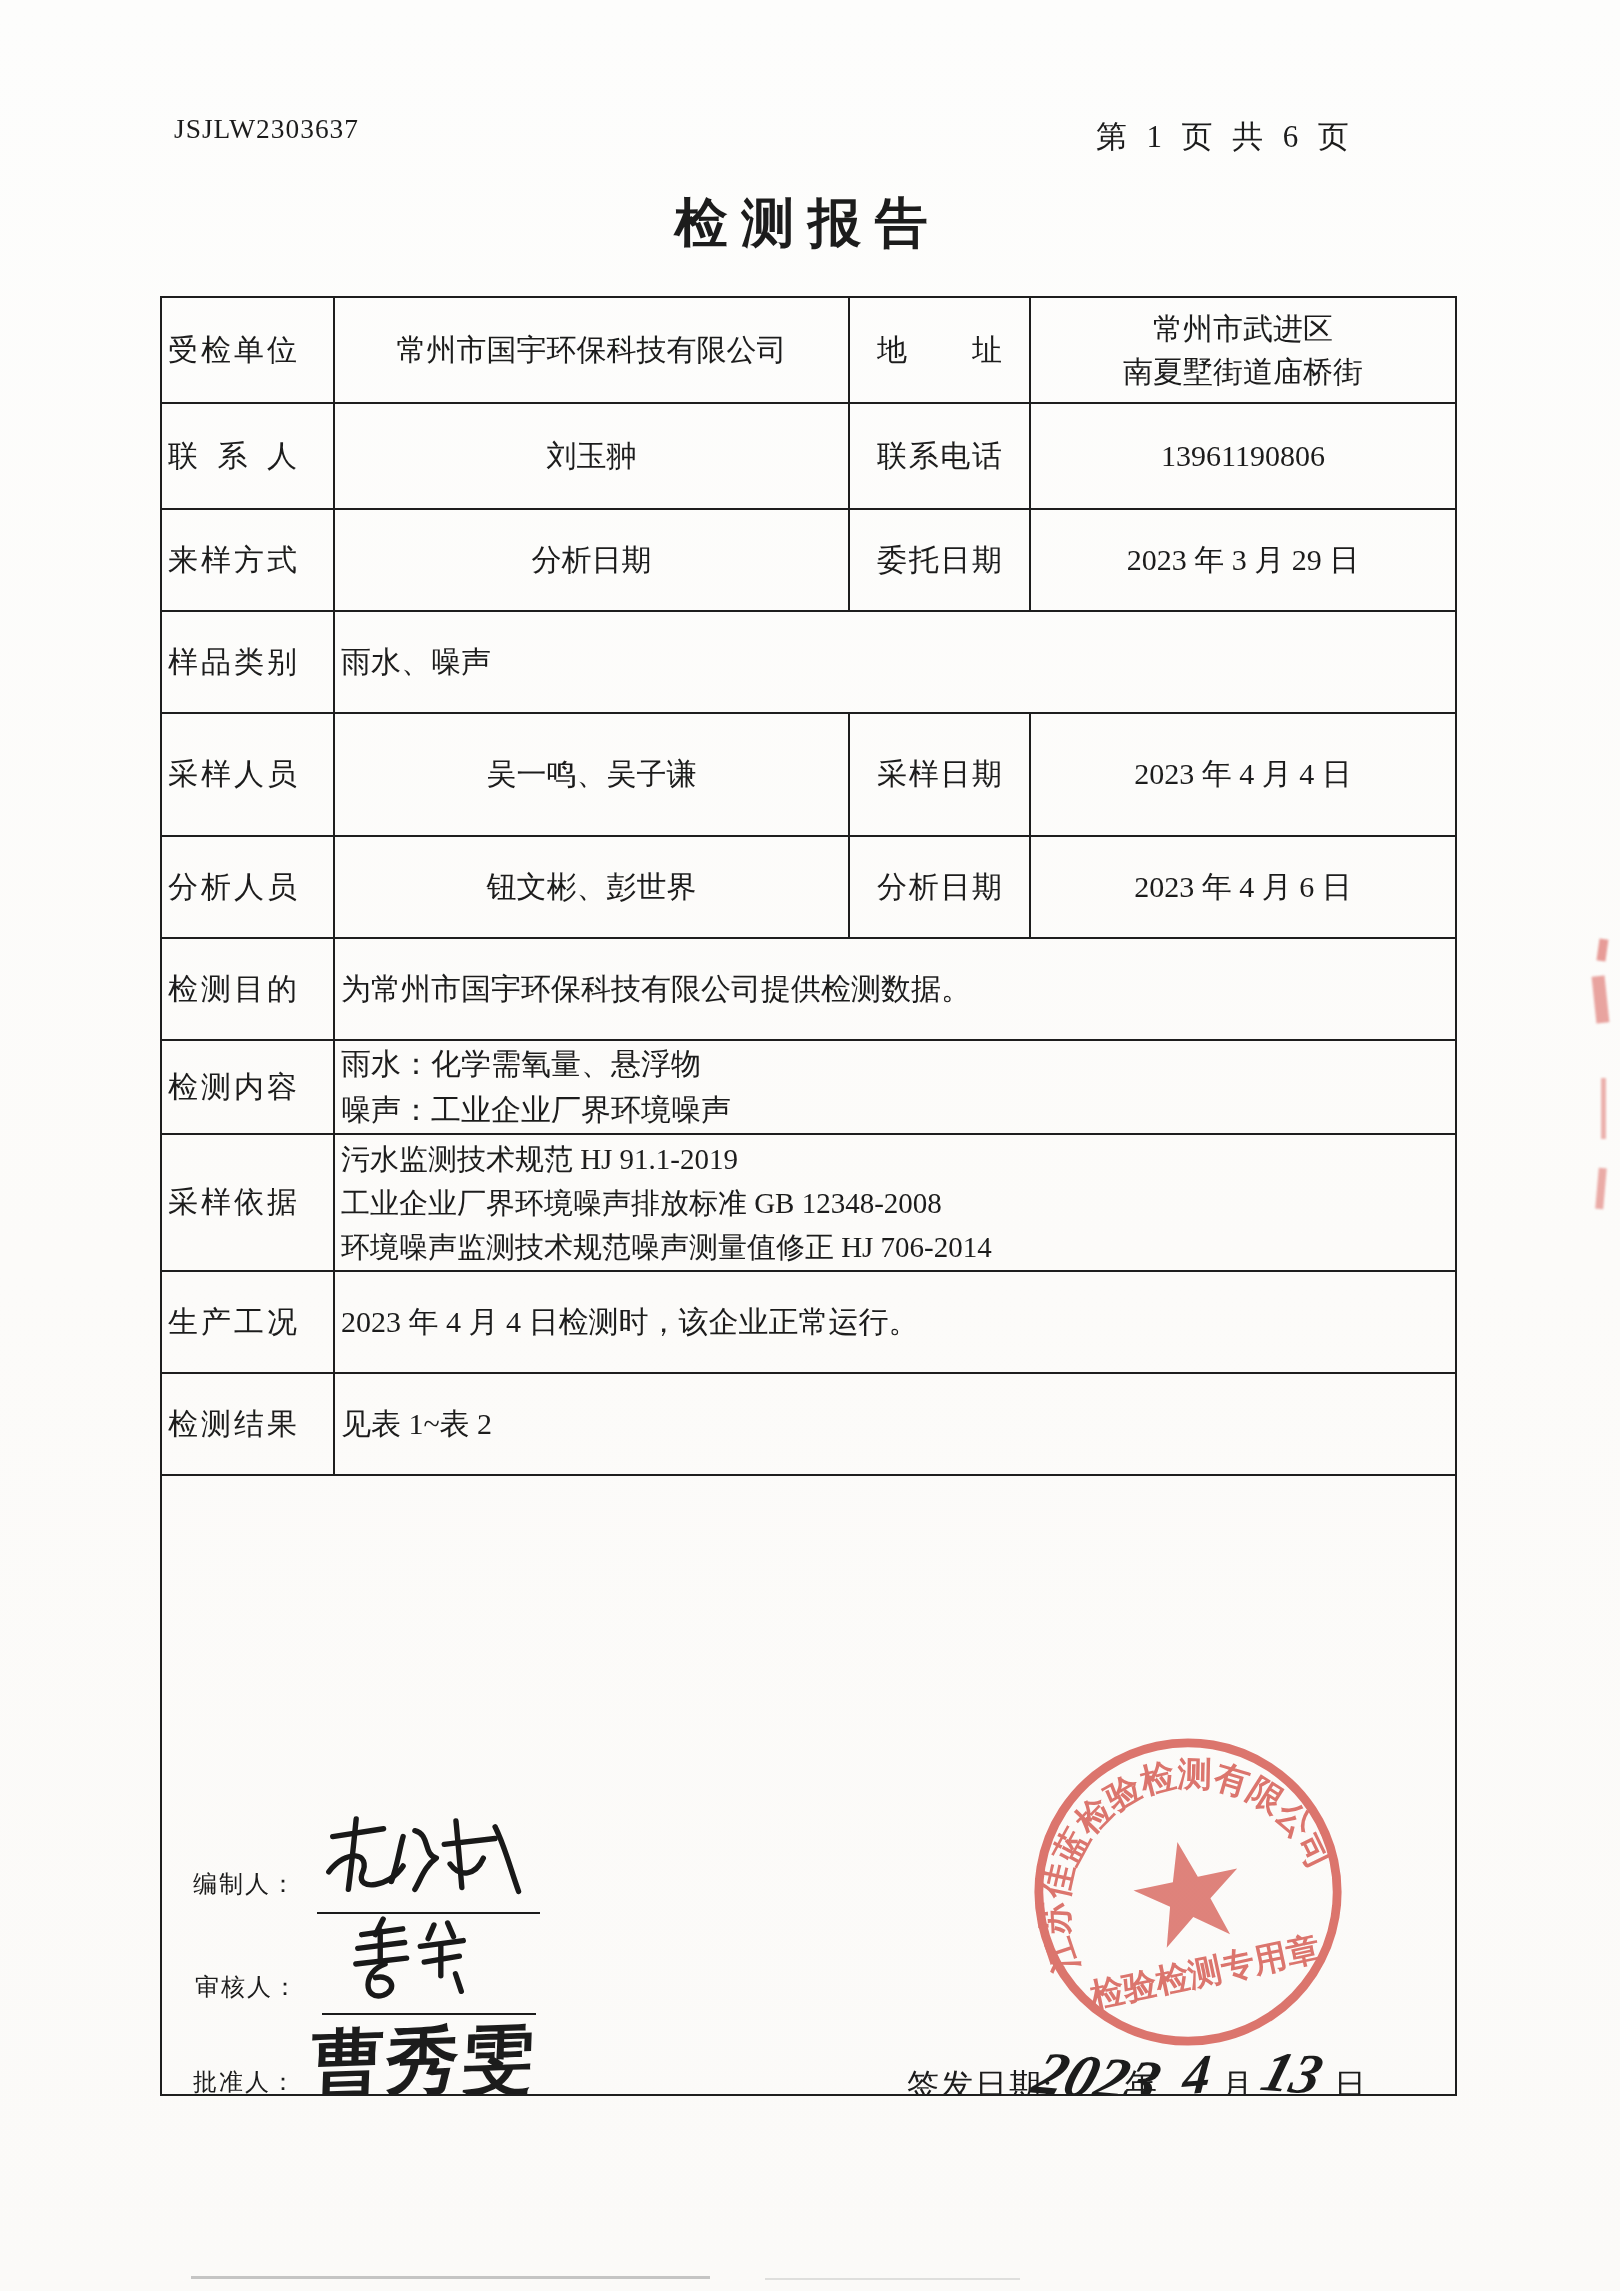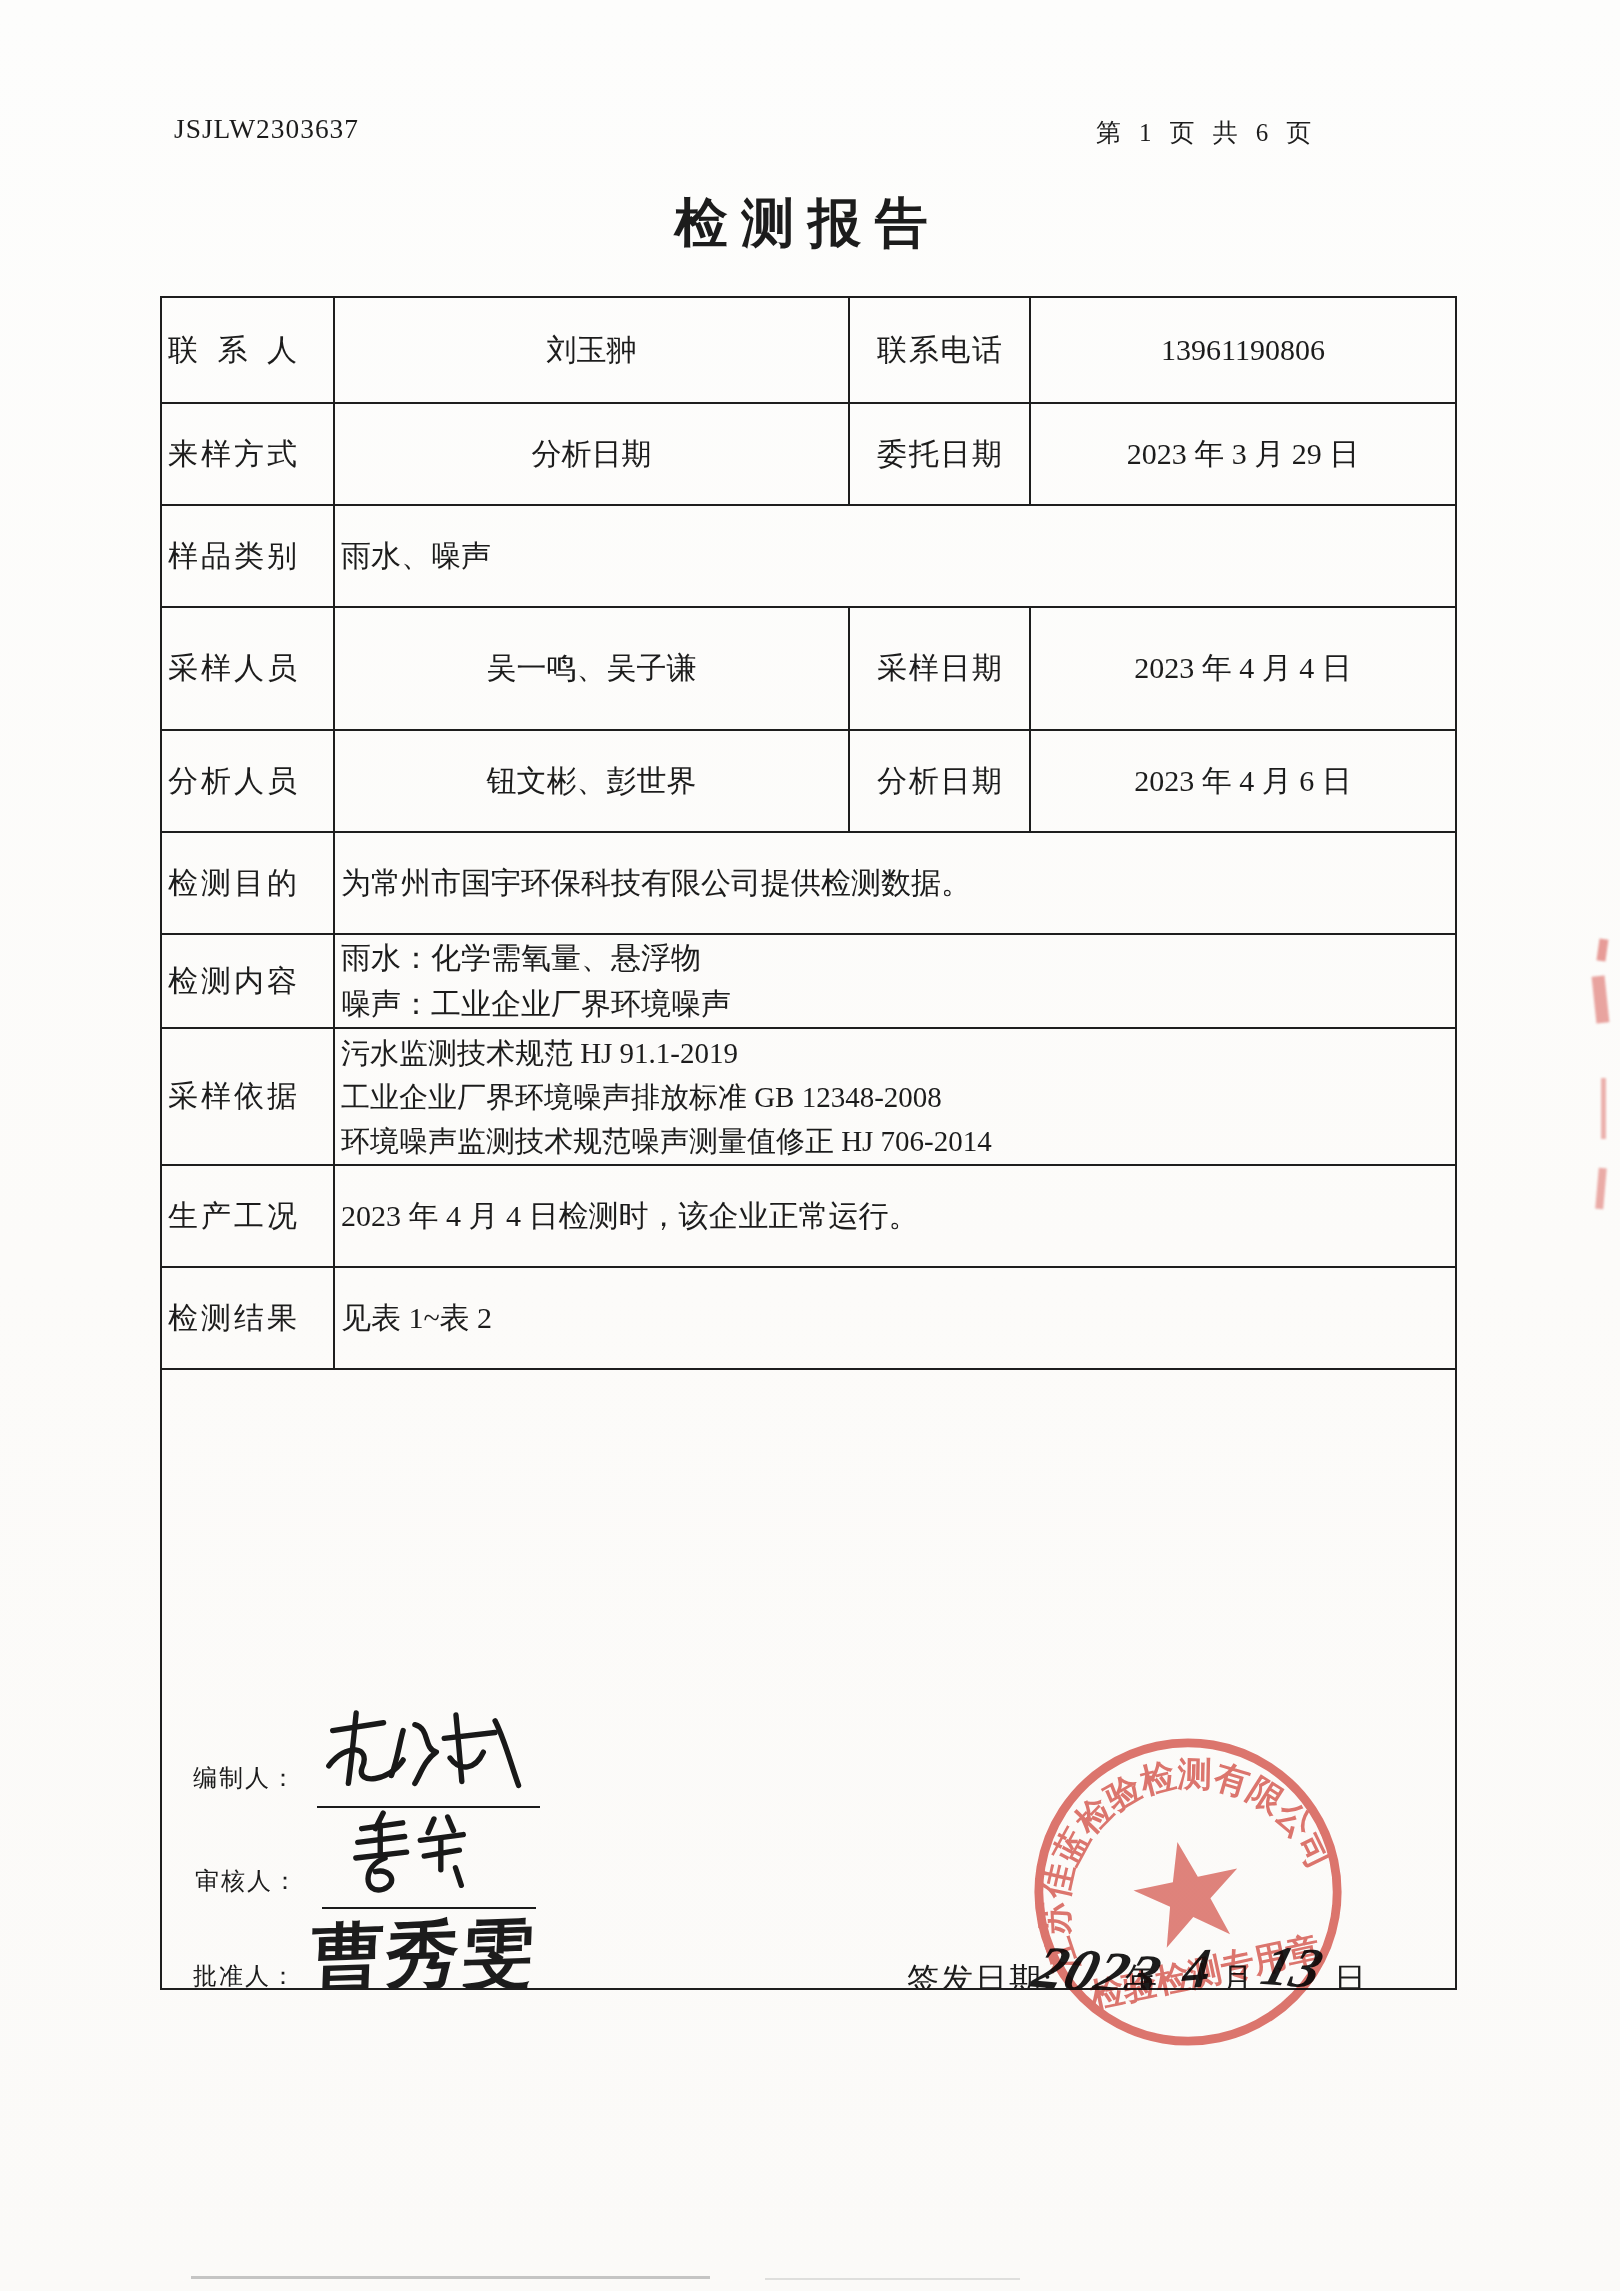--- a/index.html
+++ b/index.html
@@ -7,21 +7,21 @@
     width:1620px;height:2292px;position:relative;
     background:#fdfcfb;
     font-family:"Liberation Serif","DejaVu Serif",serif;
     color:#1c1c1c;
     overflow:hidden;
   }
   .page{position:absolute;inset:0;
     background:linear-gradient(180deg,#fdfdfc 0%,#fcfbf9 55%,#fbfaf8 100%);}
   
   .hdr-code{position:absolute;left:174px;top:114px;font-size:27.4px;letter-spacing:1px;}
-  .hdr-page{position:absolute;left:1096px;top:116px;font-size:25px;letter-spacing:5.9px;}
+  .hdr-page{position:absolute;left:1096px;top:116px;font-size:31px;letter-spacing:5.9px;}
   
   .doc-title{position:absolute;left:160px;top:188px;width:1296px;text-align:center;
     font-size:53px;font-weight:bold;letter-spacing:13.7px;}
   
   table.report{position:absolute;left:160px;top:296px;width:1296px;
     border-collapse:collapse;table-layout:fixed;}
   table.report td{
     border:2.9px solid #1e1e1e;font-size:30px;vertical-align:middle;
     padding:0 5.9px;overflow:hidden;}
   td.lab{padding-left:15.7px;text-align:left;}
@@ -63,20 +63,31 @@
   <div class="doc-title">检测报告</div>
 
   <table class="report">
     <colgroup>
       <col style="width:173px">
         <col style="width:515px">
         <col style="width:181px">
         <col style="width:426px">
     </colgroup>
     <tbody>
+        <tr style="height:106px">
+      <td class="lab"><span class="dist">受检单位</span></td>
+      <td class="val">常州市国宇环保科技有限公司</td>
+      <td class="labc"><span class="dist2">地址</span></td>
+      <td class="val">
+        <span class="addr">
+          <span>常州市武进区</span><br>
+          <span>南夏墅街道庙桥街</span>
+        </span>
+      </td>
+    </tr>
     <tr style="height:106px">
       <td class="lab"><span class="dist">联系人</span></td>
       <td class="val">刘玉翀</td>
       <td class="labc"><span class="dist2">联系电话</span></td>
       <td class="val">13961190806</td>
     </tr>
     <tr style="height:102px">
       <td class="lab"><span class="dist">来样方式</span></td>
       <td class="val">分析日期</td>
       <td class="labc"><span class="dist2">委托日期</span></td>

